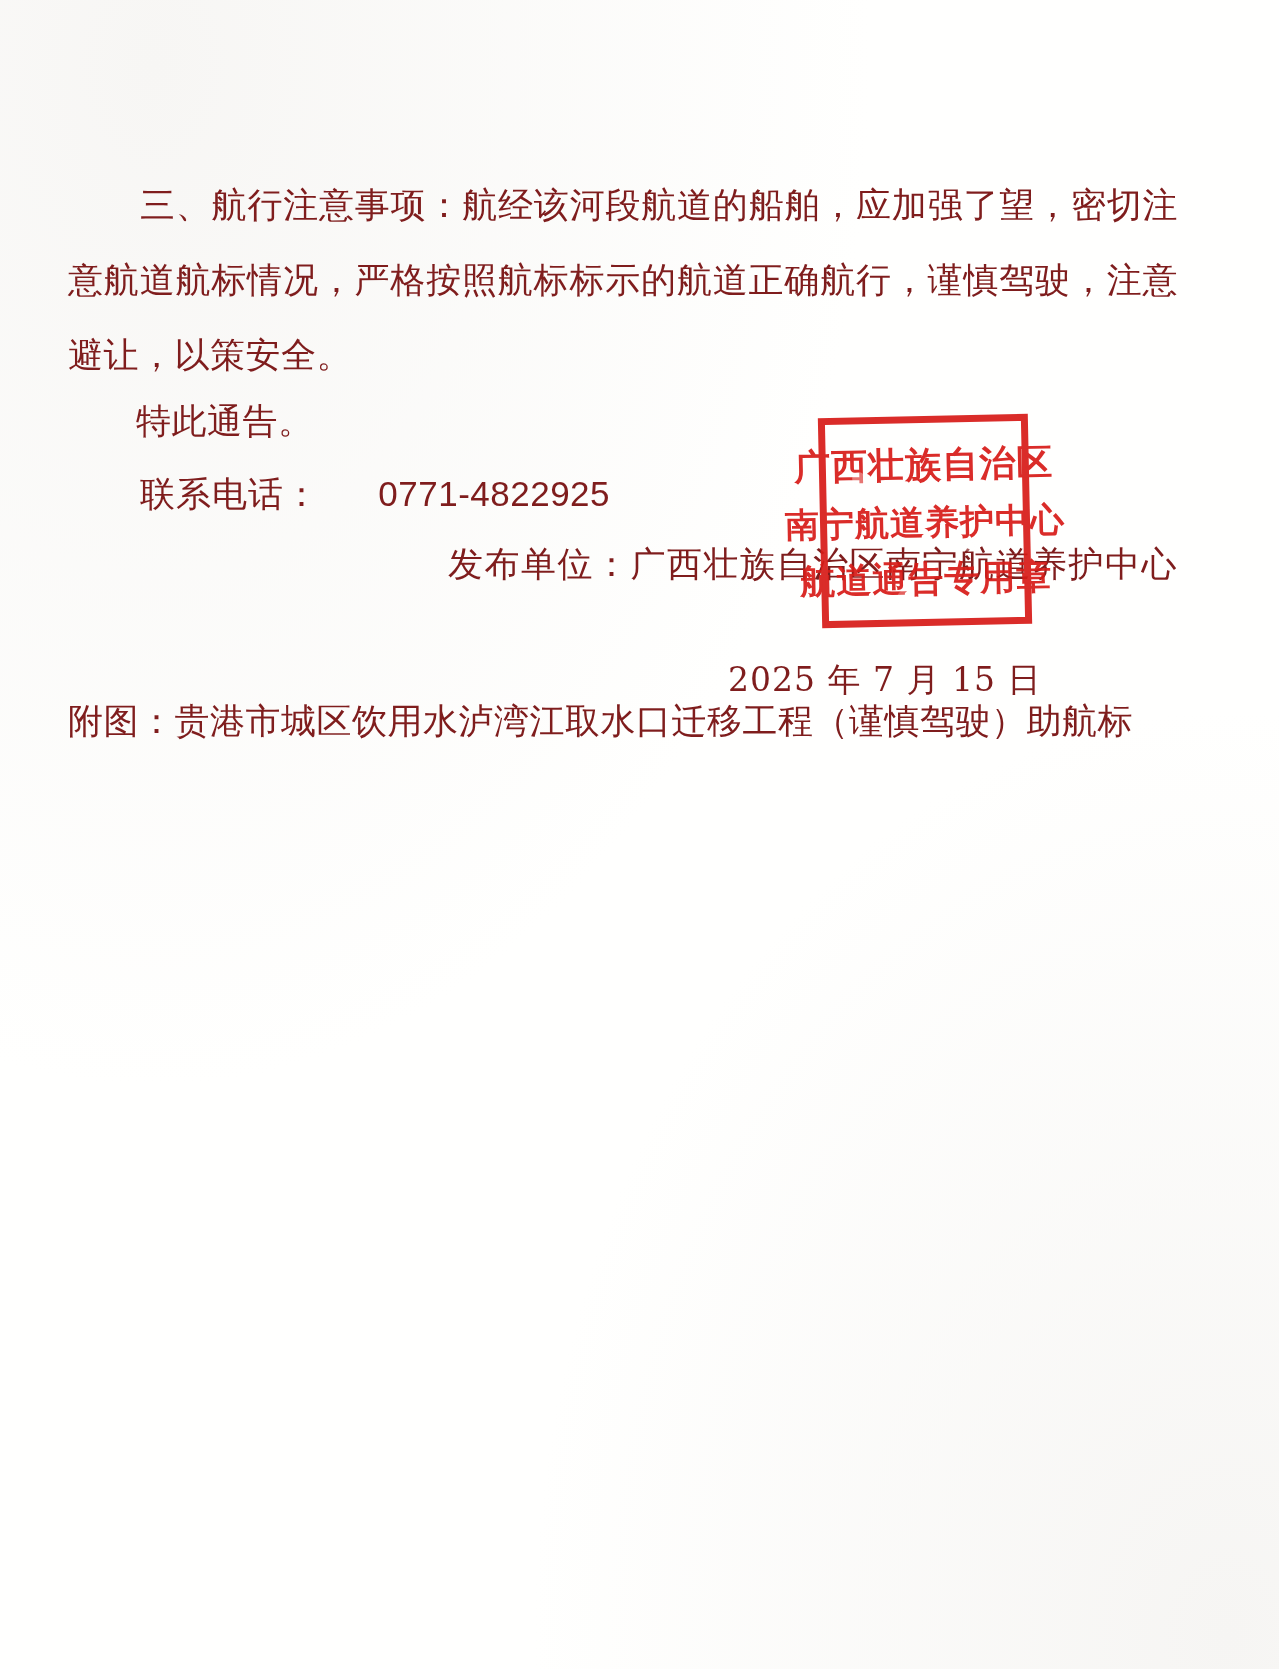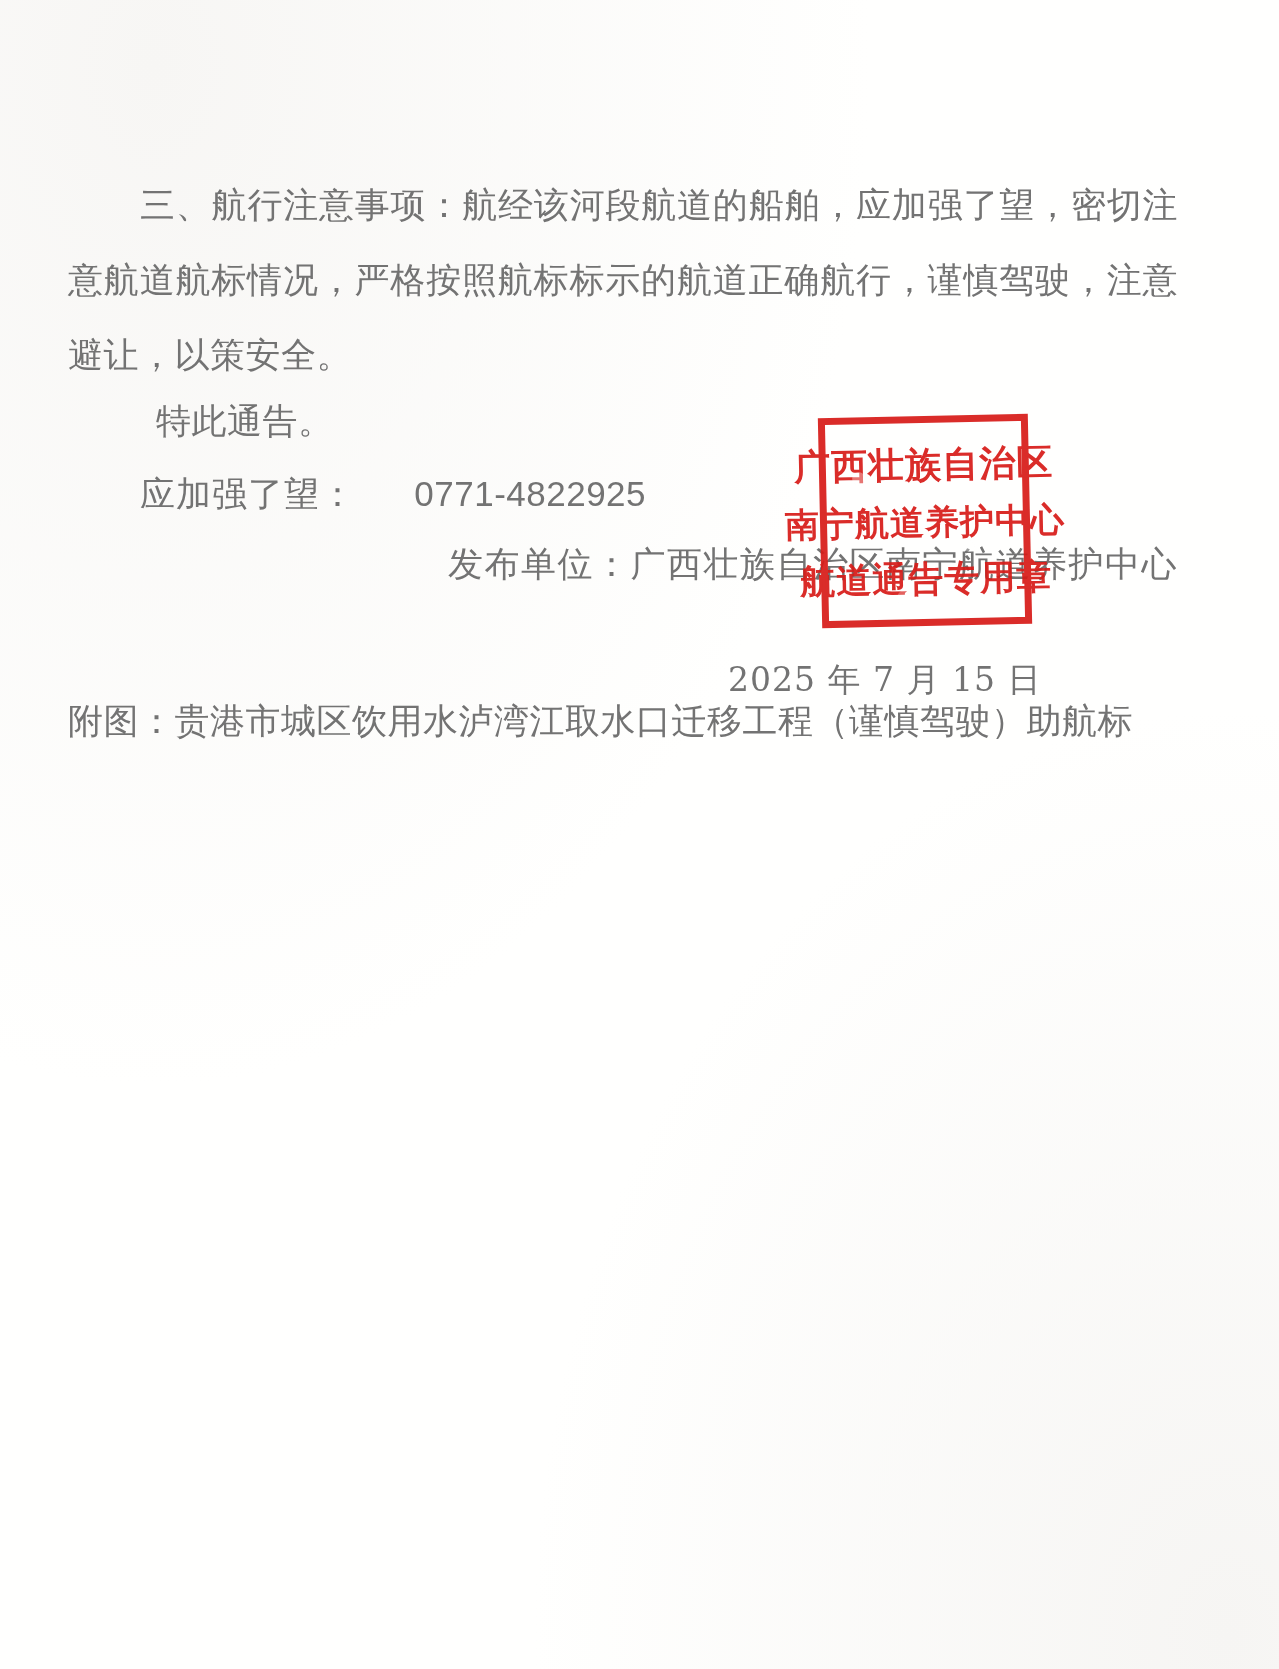--- a/index.html
+++ b/index.html
@@ -32,38 +32,38 @@
     top: 0;
     width: 1279px;
     height: 1669px;
   }
 
   .para {
     position: absolute;
     font-size: 35px;
     line-height: 72px;
     letter-spacing: 0.5px;
-    color: #737373;
+    color: #7f1d1d;
     white-space: nowrap;
   }
 
   .p-main {
     left: 68px;
     top: 168px;
     width: 1110px;
     white-space: normal;
     text-align: justify;
     text-justify: inter-character;
     line-height: 75px;
     font-size: 35px;
     text-indent: 72px;
   }
 
   .p-notice {
-    left: 156px;
+    left: 136px;
     top: 385px;
   }
 
   .p-phone {
     left: 140px;
     top: 458px;
     letter-spacing: 1px;
   }
   .p-phone .num {
     font-family: Liberation Sans, sans-serif;
@@ -150,21 +150,21 @@
 
 <div class="page"></div>
 
 <div class="doc-body">
 
   <div class="para p-main">三、航行注意事项：航经该河段航道的船舶，应加强了望，密切注意航道航标情况，严格按照航标标示的航道正确航行，谨慎驾驶，注意避让，以策安全。</div>
 
   <div class="para p-notice">特此通告。</div>
 
   <div class="para p-phone">
-    <span>应加强了望：</span>
+    <span>联系电话：</span>
     <span style="display:inline-block;width:34px;"></span>
     <span class="num">0771-4822925</span>
   </div>
 
   <div class="para p-issuer">发布单位：广西壮族自治区南宁航道养护中心</div>
 
   <div class="para p-date">2025 年 7 月 15 日</div>
 
   <div class="para p-attach">
     <span>附图：贵港市城区饮用水泸湾江取水口迁移工程（谨慎驾驶）助航标</span>

